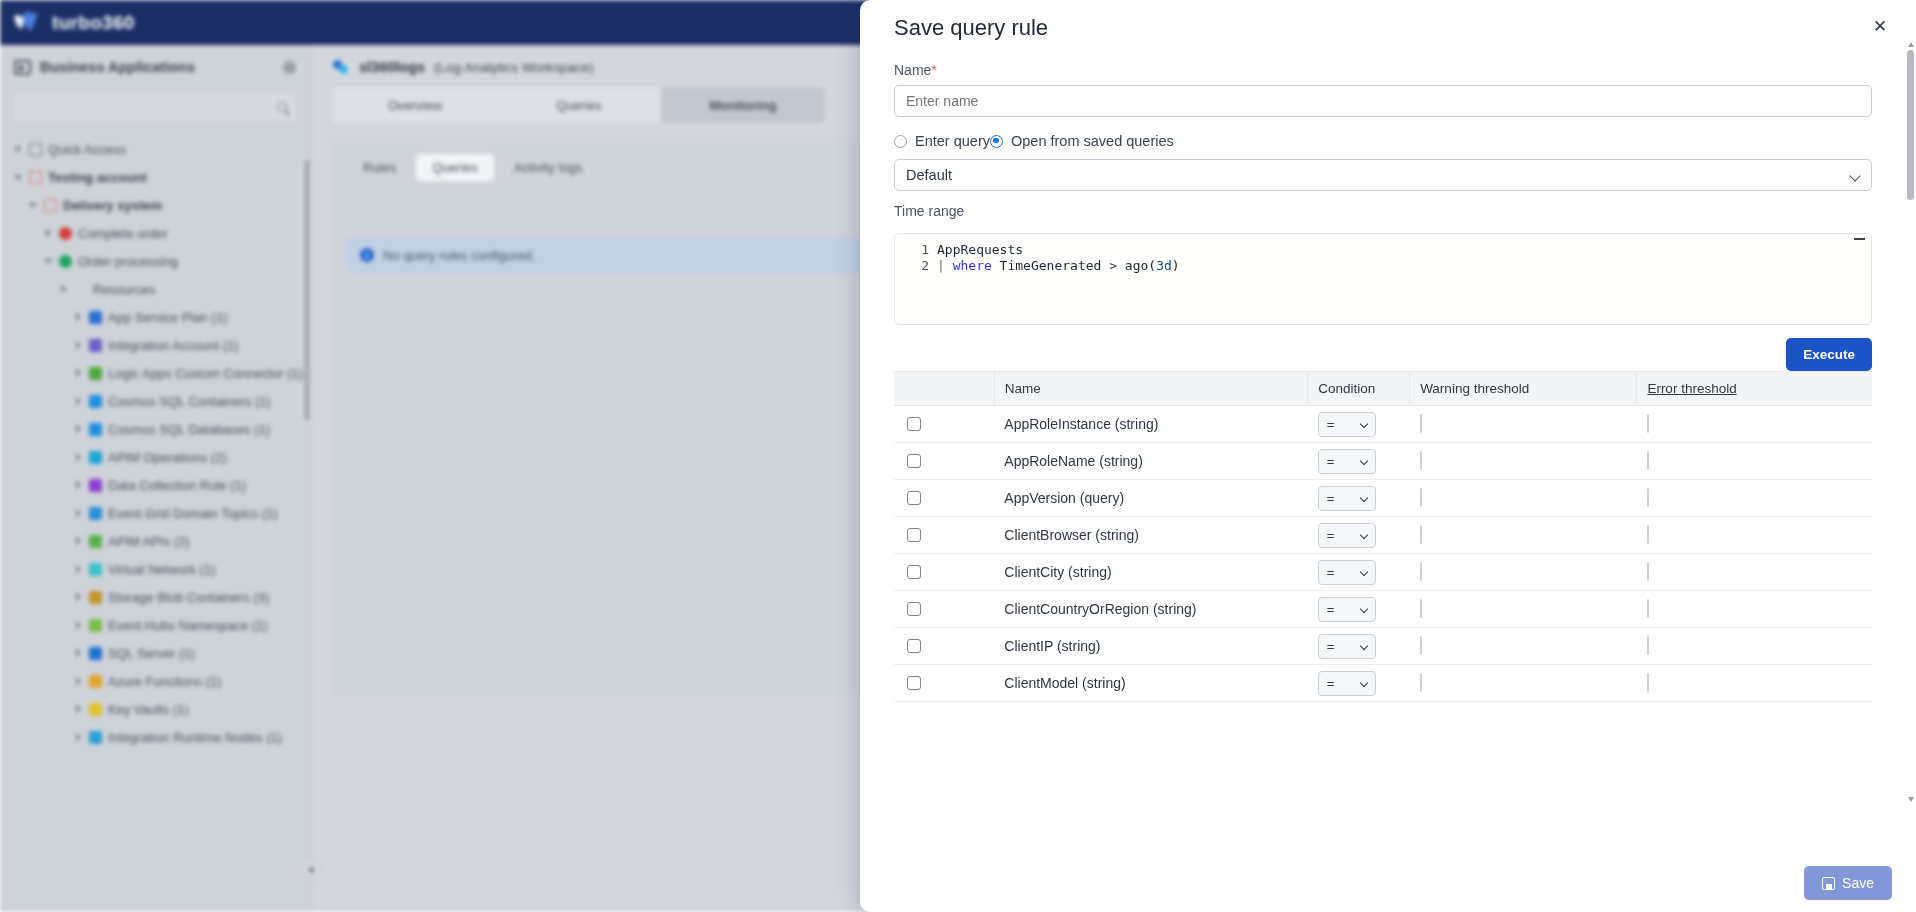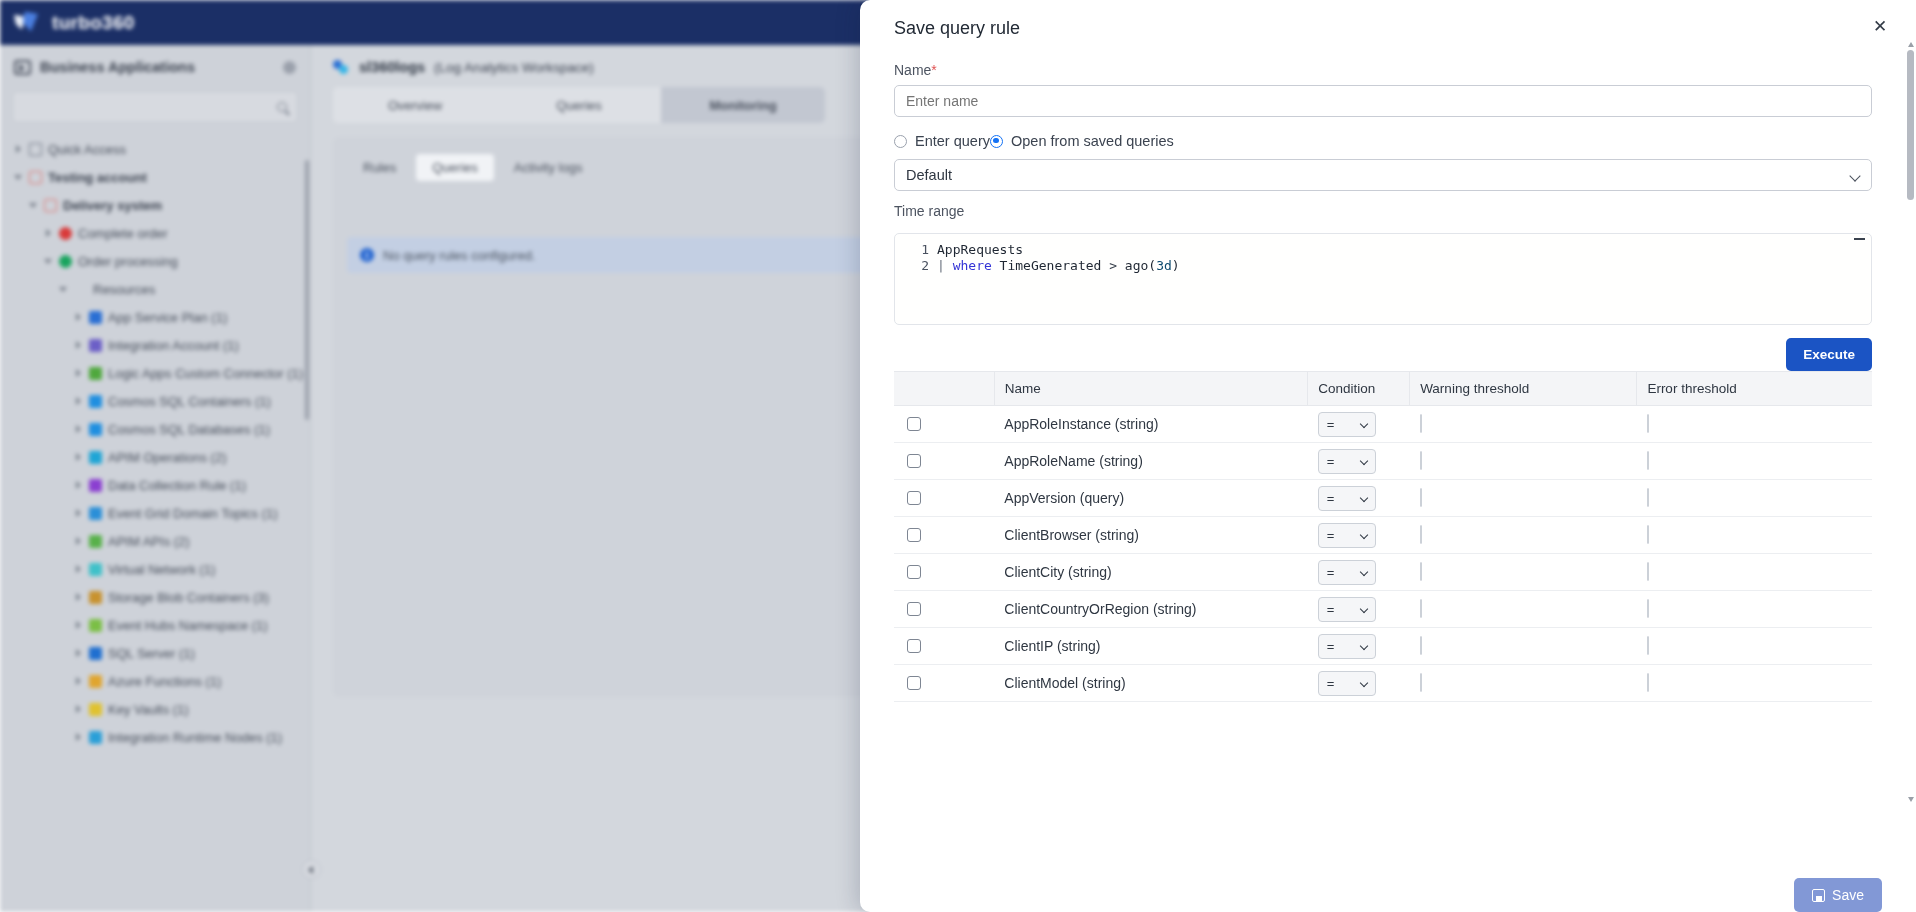--- a/index.html
+++ b/index.html
@@ -143,21 +143,21 @@
   
   #modal {
     position: absolute; top: 0; right: 0; width: 1056px; height: 912px;
     background: #ffffff; border-top-left-radius: 10px; border-bottom-left-radius: 10px;
     box-shadow: -3px 0 22px rgba(20,30,60,.2);
   }
   #modal-head {
     position: relative; height: 56px; padding: 0 34px;
     display: flex; align-items: center;
   }
-  #modal-title { font-size: 18px; color: #222a35; }
+  #modal-title { font-size: 22px; color: #222a35; }
   #modal-close {
     position: absolute; right: 24px; top: 14px; width: 24px; height: 24px;
     display: flex; align-items: center; justify-content: center;
     font-size: 17px; color: #333b47; line-height: 1;
   }
   #modal-body {
     position: absolute; top: 56px; left: 0; right: 10px; bottom: 58px;
     padding: 0 34px; overflow: hidden;
   }
   .field-label { font-size: 14px; color: #4d5461; margin: 6px 0 7px; }
@@ -215,21 +215,21 @@
   #cols-table { width: 100%; border-collapse: collapse; table-layout: fixed; }
   #cols-table th {
     background: #f4f5f7; border: 1px solid #e6e8ec; border-left: none; border-right: none;
     font-size: 13.5px; font-weight: 400; color: #2f3742; text-align: left;
     padding: 9px 10px; height: 34px;
   }
   #cols-table th.cbx { width: 64px; border-right: 1px solid #e6e8ec; }
   #cols-table th.nm { width: 200px; border-right: 1px solid #e6e8ec; }
   #cols-table th.cd { width: 65px; border-right: 1px solid #e6e8ec; }
   #cols-table th.wt { width: 145px; border-right: 1px solid #e6e8ec; }
-  #cols-table th.et { width: 150px; }
+  #cols-table th.et { width: 150px; text-decoration: underline; }
   #cols-table td {
     border-bottom: 1px solid #eceef1; padding: 0 10px; height: 37px; vertical-align: middle;
   }
   .row-cbx {
     width: 14px; height: 14px; border: 1.4px solid #7e8693; border-radius: 3px; background: #fff;
     display: block; margin-left: 3px;
   }
   .row-name { font-size: 14px; color: #2f3742; white-space: nowrap; }
   .cond-select {
     width: 58px; height: 25px; background: #f5f6f8; border: 1px solid #ccd1d8;
@@ -238,22 +238,22 @@
   }
   .cond-select .chev2 {
     position: absolute; right: 8px; top: 8px; width: 6px; height: 6px;
     border-right: 1.5px solid #2f3742; border-bottom: 1.5px solid #2f3742; transform: rotate(45deg);
   }
   .thr-input {
     width: 100%; height: 25px; background: #f8f9fa; border: 1px solid #ccd1d8;
     border-radius: 4px;
   }
   #modal-foot {
-    position: absolute; bottom: 0; left: 0; right: 10px; height: 58px;
-    display: flex; align-items: flex-end; justify-content: flex-end; padding-right: 24px;
+    position: absolute; bottom: 0; left: 0; right: 0; height: 58px;
+    display: flex; align-items: center; justify-content: flex-end; padding-right: 24px;
   }
   #save-btn {
     background: #8298d6; color: #fff; border: none; border-radius: 5px;
     padding: 9px 18px; font-size: 14px; display: flex; align-items: center; gap: 7px;
     font-family: "Liberation Sans", sans-serif; cursor: pointer;
   }
   #save-icon { width: 13px; height: 13px; border: 1.5px solid #fff; border-radius: 2px; position: relative; }
   #save-icon::after {
     content:""; position:absolute; left:2.5px; bottom:0; width:6px; height:4.5px; background:#fff;
   }

